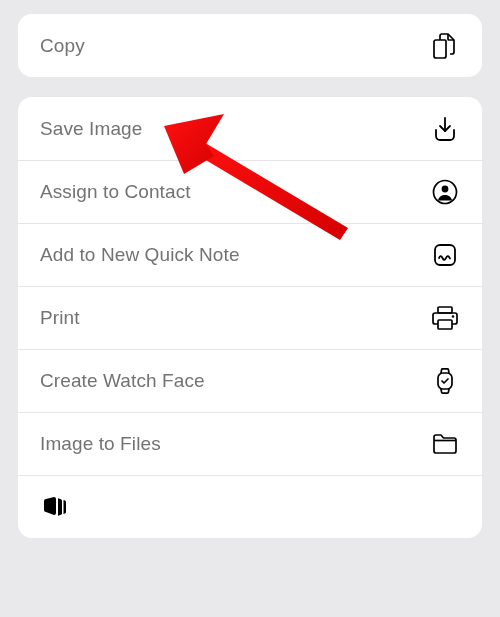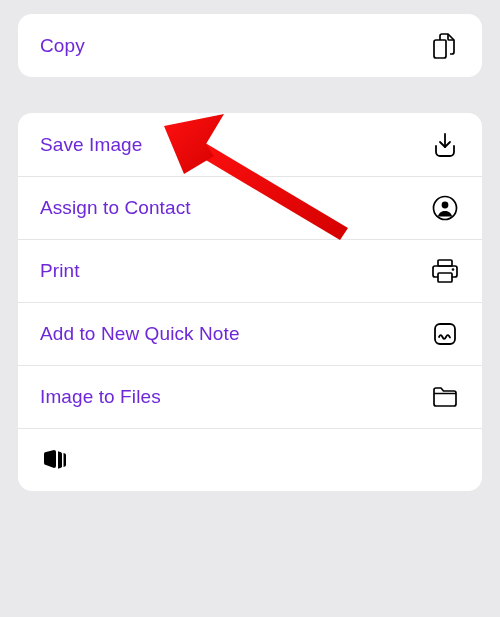--- a/index.html
+++ b/index.html
@@ -11,37 +11,37 @@
       overflow: hidden;
       position: relative;
     }
     .group {
       background: #ffffff;
       border-radius: 14px;
       margin: 14px 18px 0 18px;
       overflow: hidden;
     }
     .group.group-2 {
-      margin-top: 36px;
+      margin-top: 20px;
     }
     .item {
       display: flex;
       align-items: center;
       justify-content: space-between;
       height: 63px;
       padding: 0 22px 0 22px;
       cursor: pointer;
     }
     .item + .item {
       border-top: 1px solid #e5e5e7;
     }
     .label {
       font-size: 19px;
       font-weight: 400;
-      color: #6d28d9;
+      color: #737373;
       letter-spacing: 0.1px;
     }
     .icon-wrap {
       width: 30px;
       height: 30px;
       display: flex;
       align-items: center;
       justify-content: center;
     }
     .icon-wrap svg {
@@ -90,42 +90,53 @@
     <span class="icon-wrap">
       <svg width="26" height="26" viewBox="0 0 26 26" fill="none" stroke="#000" stroke-width="1.7">
         <circle cx="13" cy="13" r="11.5"></circle>
         <circle cx="13" cy="10" r="3.4" fill="#000" stroke="none"></circle>
         <path d="M5.8 21.5 c1.2 -4 4 -5.6 7.2 -5.6 s6 1.6 7.2 5.6" fill="#000" stroke="none"></path>
       </svg>
     </span>
   </div>
 
   <div class="item">
+    <span class="label">Add to New Quick Note</span>
+    <span class="icon-wrap">
+      <svg width="24" height="24" viewBox="0 0 24 24" fill="none" stroke="#000" stroke-width="1.8" stroke-linecap="round" stroke-linejoin="round">
+        <rect x="2" y="2" width="20" height="20" rx="5"></rect>
+        <path d="M6 15 c1.5 -3 2.5 -2 3.5 0 s2 3 3.5 0 s2.5 -2 4 0.5"></path>
+      </svg>
+    </span>
+  </div>
+
+  <div class="item">
     <span class="label">Print</span>
     <span class="icon-wrap">
       <svg width="28" height="26" viewBox="0 0 28 26" fill="none" stroke="#000" stroke-width="1.7" stroke-linejoin="round">
         <rect x="7" y="2" width="14" height="6" rx="1"></rect>
         <path d="M4 8 h20 a2 2 0 0 1 2 2 v7 a2 2 0 0 1 -2 2 h-3 M7 19 h-3 a2 2 0 0 1 -2 -2 v-7 a2 2 0 0 1 2 -2"></path>
         <rect x="7" y="15" width="14" height="9" rx="1"></rect>
         <circle cx="22" cy="11.5" r="0.5" fill="#000"></circle>
       </svg>
     </span>
   </div>
 
+
   <div class="item">
-    <span class="label">Add to New Quick Note</span>
+    <span class="label">Create Watch Face</span>
     <span class="icon-wrap">
-      <svg width="24" height="24" viewBox="0 0 24 24" fill="none" stroke="#000" stroke-width="1.8" stroke-linecap="round" stroke-linejoin="round">
-        <rect x="2" y="2" width="20" height="20" rx="5"></rect>
-        <path d="M6 15 c1.5 -3 2.5 -2 3.5 0 s2 3 3.5 0 s2.5 -2 4 0.5"></path>
+      <svg width="20" height="28" viewBox="0 0 20 28" fill="none" stroke="#000" stroke-width="1.7" stroke-linejoin="round" stroke-linecap="round">
+        <rect x="3" y="6" width="14" height="16" rx="5"></rect>
+        <path d="M6 6 l0.6 -3.4 a1 1 0 0 1 1 -0.8 h4.8 a1 1 0 0 1 1 0.8 L14 6"></path>
+        <path d="M6 22 l0.6 3.4 a1 1 0 0 0 1 0.8 h4.8 a1 1 0 0 0 1 -0.8 L14 22"></path>
+        <path d="M7 14 l2 2 l4 -4"></path>
       </svg>
     </span>
   </div>
-
-
 
   <div class="item">
     <span class="label">Image to Files</span>
     <span class="icon-wrap">
       <svg width="28" height="22" viewBox="0 0 28 22" fill="none" stroke="#000" stroke-width="1.7" stroke-linejoin="round">
         <path d="M3 4 a2 2 0 0 1 2 -2 h5 l2.5 3 h10.5 a2 2 0 0 1 2 2 v11 a2 2 0 0 1 -2 2 h-18 a2 2 0 0 1 -2 -2 z"></path>
         <line x1="3" y1="7.5" x2="25" y2="7.5"></line>
       </svg>
     </span>
   </div>

